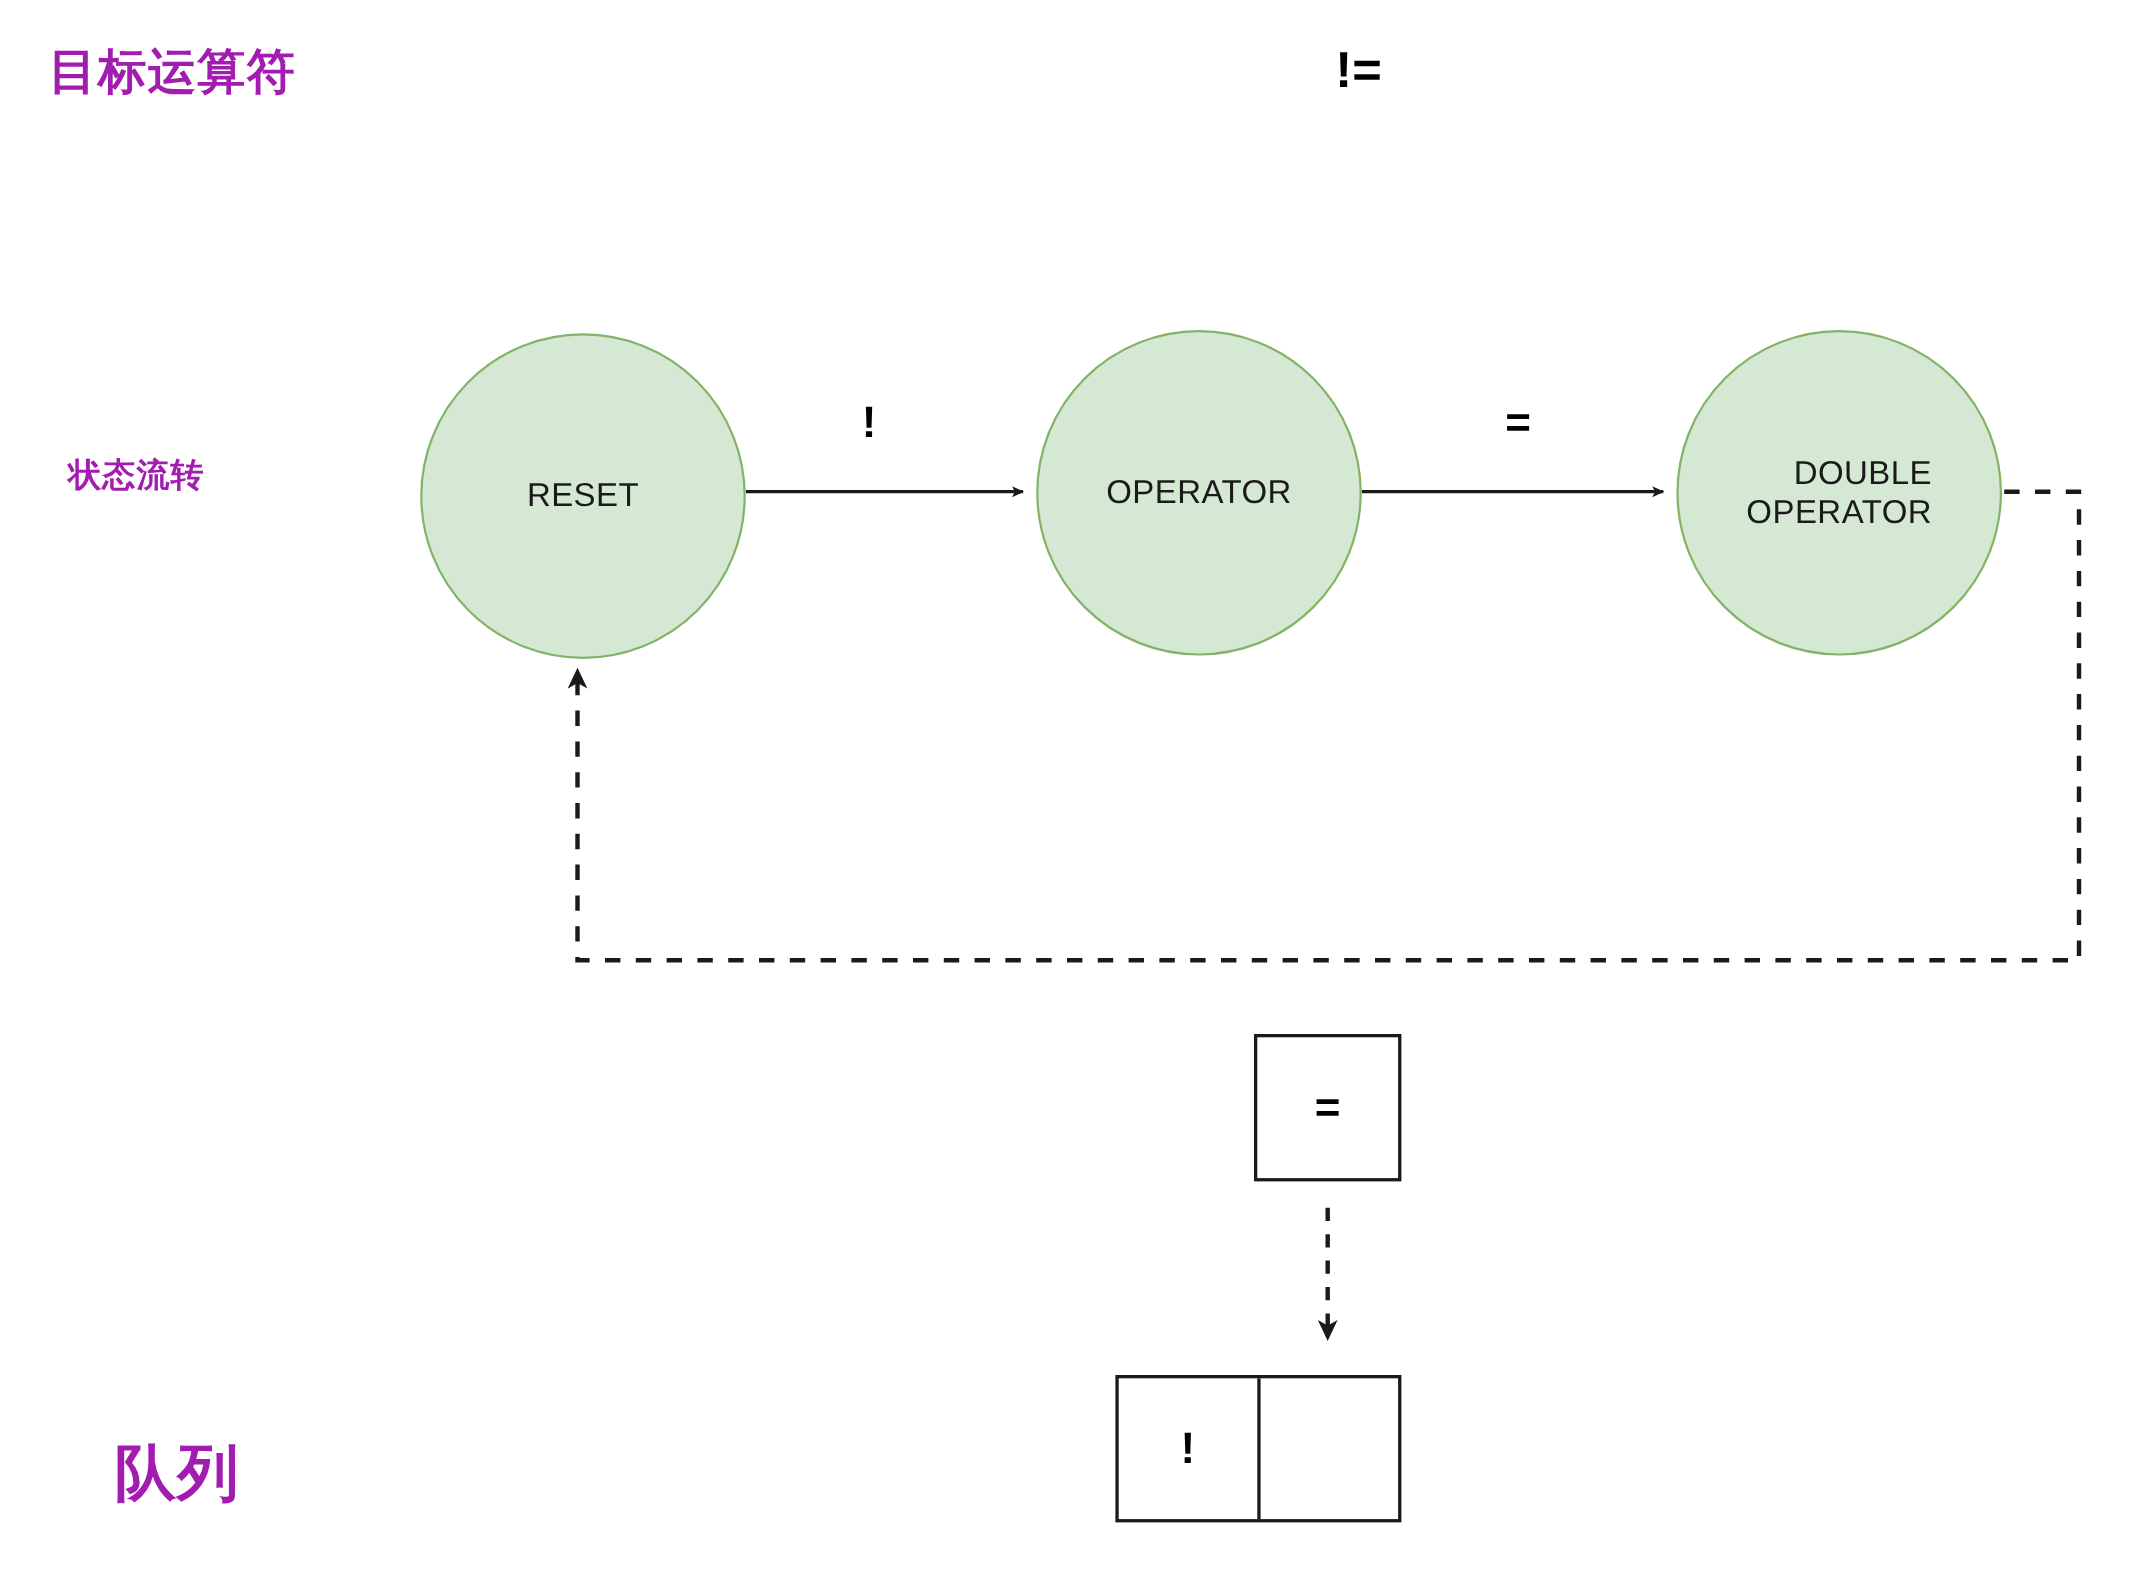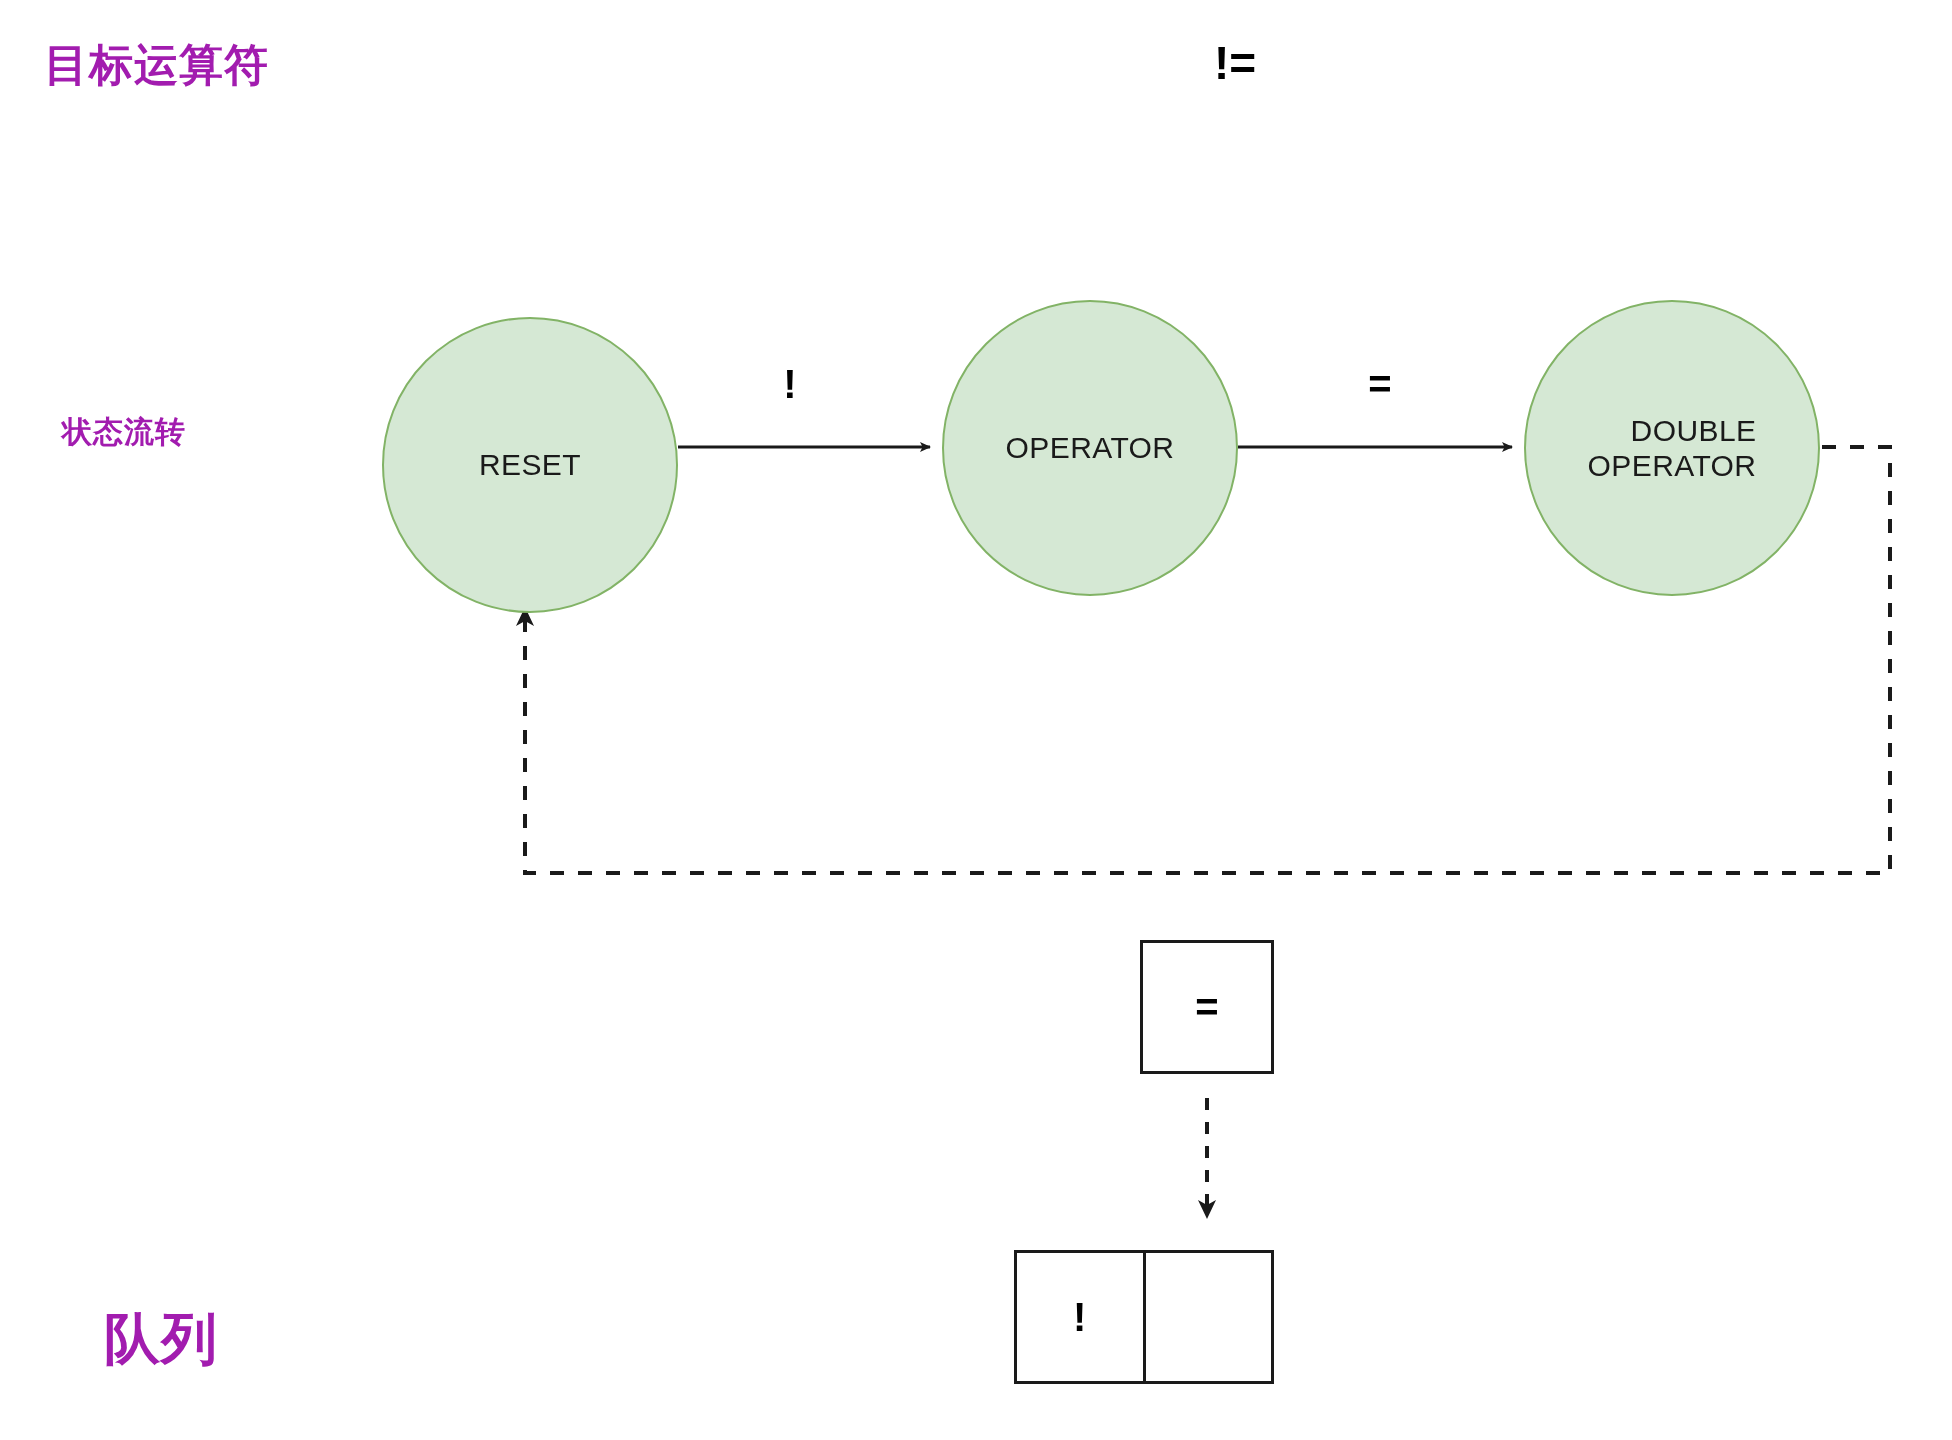--- a/index.html
+++ b/index.html
@@ -65,21 +65,21 @@
     text-align: center;
     line-height: 1.18;
   }
   .state-node .state-label {
     font-size: 30px;
     color: #1a1a1a;
     font-family: "Liberation Sans", sans-serif;
     white-space: pre-line;
     letter-spacing: 0.4px;
   }
-  #node-reset   { left: 382px;  top: 317px; text-align: center; }
+  #node-reset   { left: 382px;  top: 303px; text-align: center; }
   #node-operator{ left: 942px;  top: 300px; }
   #node-double  { left: 1524px; top: 300px; text-align: right; }
 
   .edge-label {
     position: absolute;
     font-size: 40px;
     font-weight: bold;
     color: #000000;
     text-align: center;
     font-family: "Liberation Sans", sans-serif;

